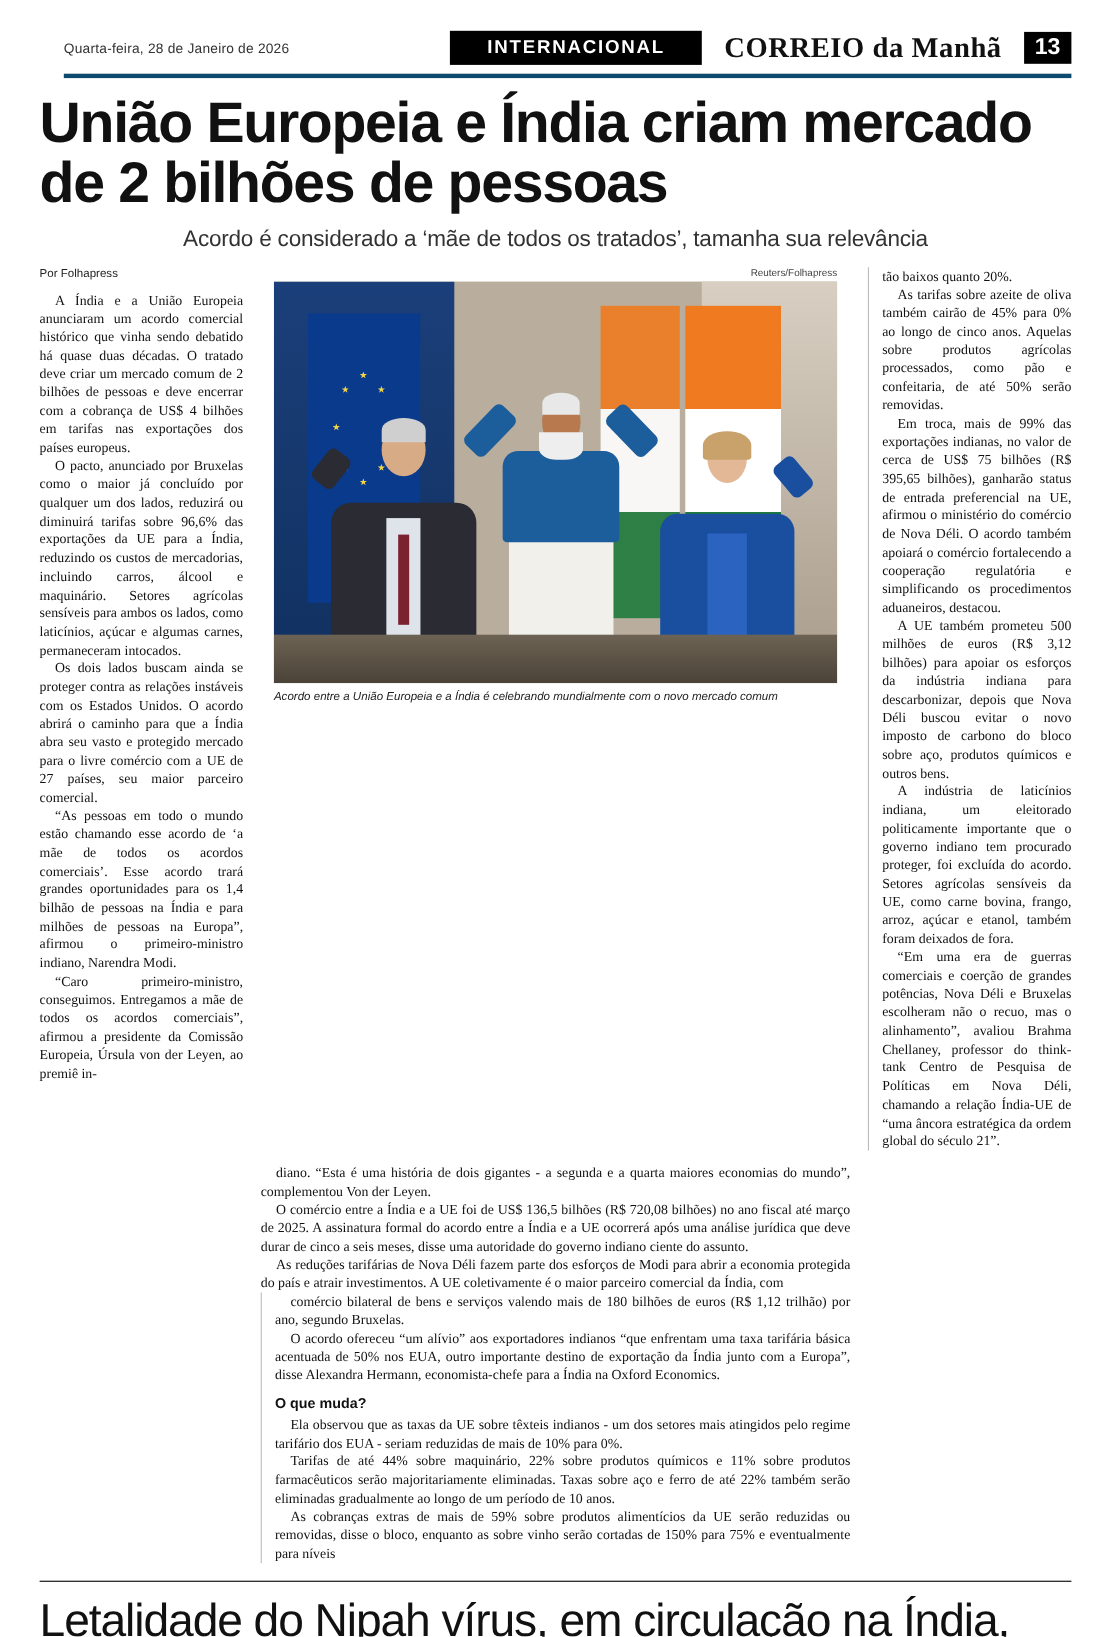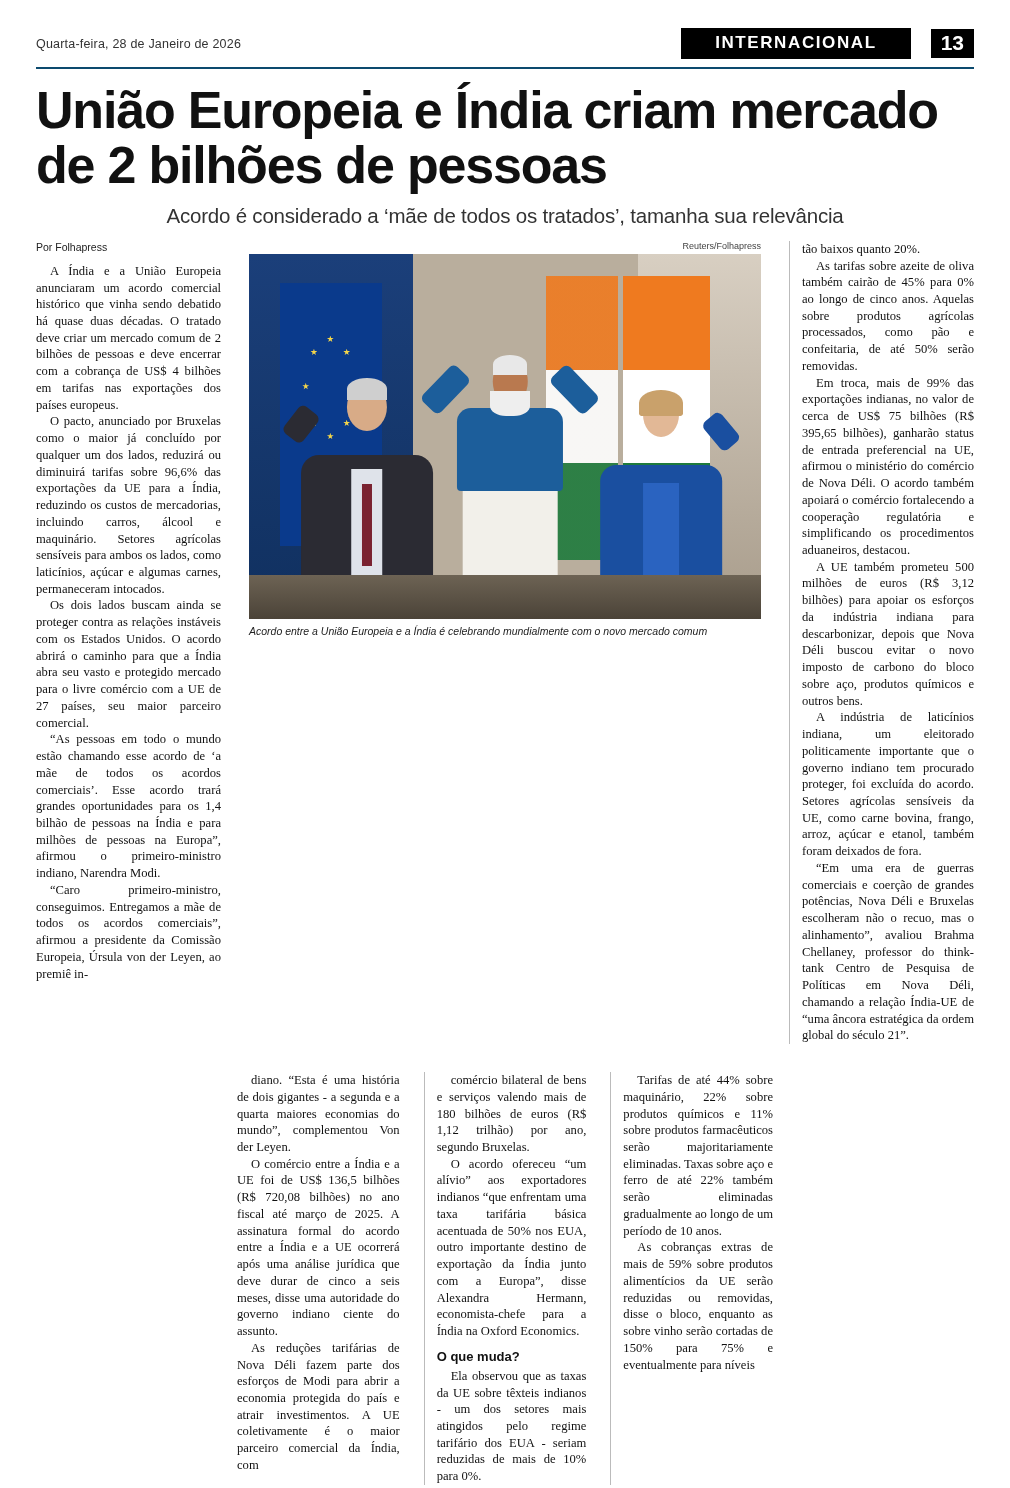--- a/index.html
+++ b/index.html
@@ -10,21 +10,21 @@
     font-family:"Liberation Serif", serif;
     color:#111;
     position:relative;
     overflow:hidden;
   }
   .page { width:1010px; height:1488px; padding:28px 36px 18px 36px; position:relative; }
 
   
   .masthead {
     display:flex; align-items:center; justify-content:space-between;
-    border-bottom:2px solid #0c4a6e; padding-bottom:8px;
+    border-bottom:4px solid #0c4a6e; padding-bottom:8px;margin-left:22px;
   }
   .date {
     font-family:"Liberation Sans", sans-serif;
     font-size:12.5px; color:#333; letter-spacing:.2px;
   }
   .mast-right { display:flex; align-items:center; gap:20px; }
   .section-tag {
     background:#000; color:#fff;
     font-family:"Liberation Sans", sans-serif;
     font-weight:bold; font-size:17px; letter-spacing:1.6px;
@@ -88,22 +88,22 @@
   p.body {
     font-size:12.6px; line-height:1.33;
     text-align:justify; margin:0;
     text-indent:14px;
     hyphens:auto;
   }
   .col-rule { border-left:1px solid #bbb; padding-left:12px; }
 
   
   .under-grid {
-    display:grid; grid-template-columns:repeat(3,1fr);
-    column-gap:24px; margin-top:28px;
+    display:grid; grid-template-columns:repeat(1,1fr);
+    column-gap:24px; margin-top:12px;
   }
   .subhead-inline {
     font-family:"Liberation Sans", sans-serif;
     font-weight:bold; font-size:13px;
     margin:9px 0 4px 0;
   }
 
   
   .divider { border-top:1px solid #000; margin:16px 0 0 0; }
   .headline2 {
@@ -141,20 +141,21 @@
 </style>
 </head>
 <body>
 
 <div class="page">
 
   <div class="masthead">
     <div class="date">Quarta-feira, 28 de Janeiro de 2026</div>
     <div class="mast-right">
       <div class="section-tag">INTERNACIONAL</div>
+      <div class="paper-name">CORREIO da Manhã</div>
       <div class="page-num">13</div>
     </div>
   </div>
 
   <h1 class="headline">União Europeia e Índia criam mercado de 2 bilhões de pessoas</h1>
   <div class="subhead">Acordo é considerado a ‘mãe de todos os tratados’, tamanha sua relevância</div>
 
   <div class="top-grid">
 
     <div>

